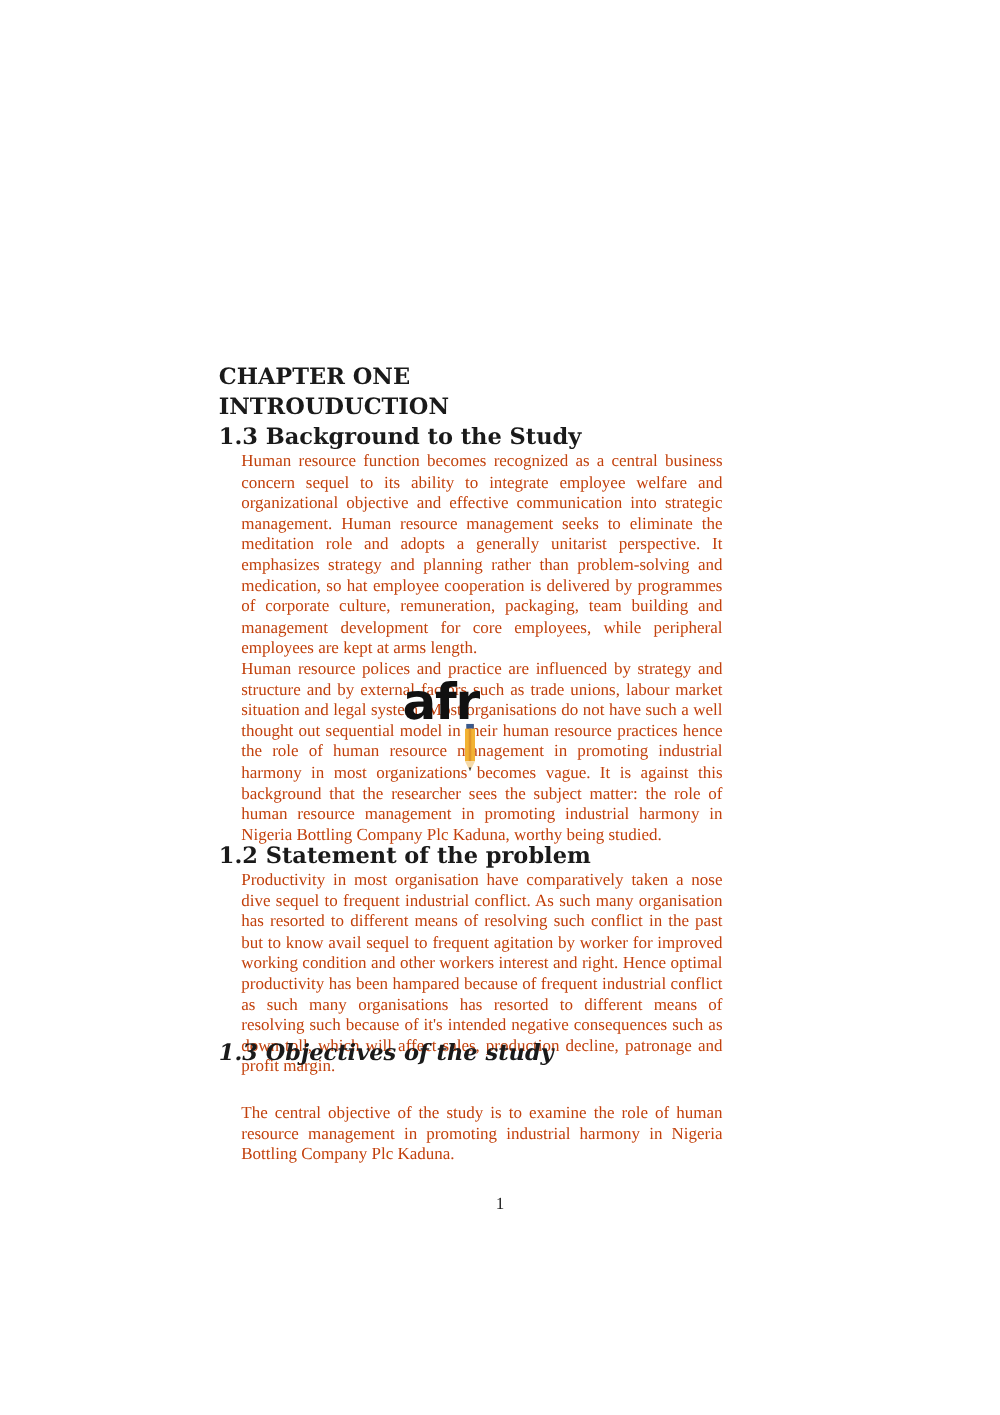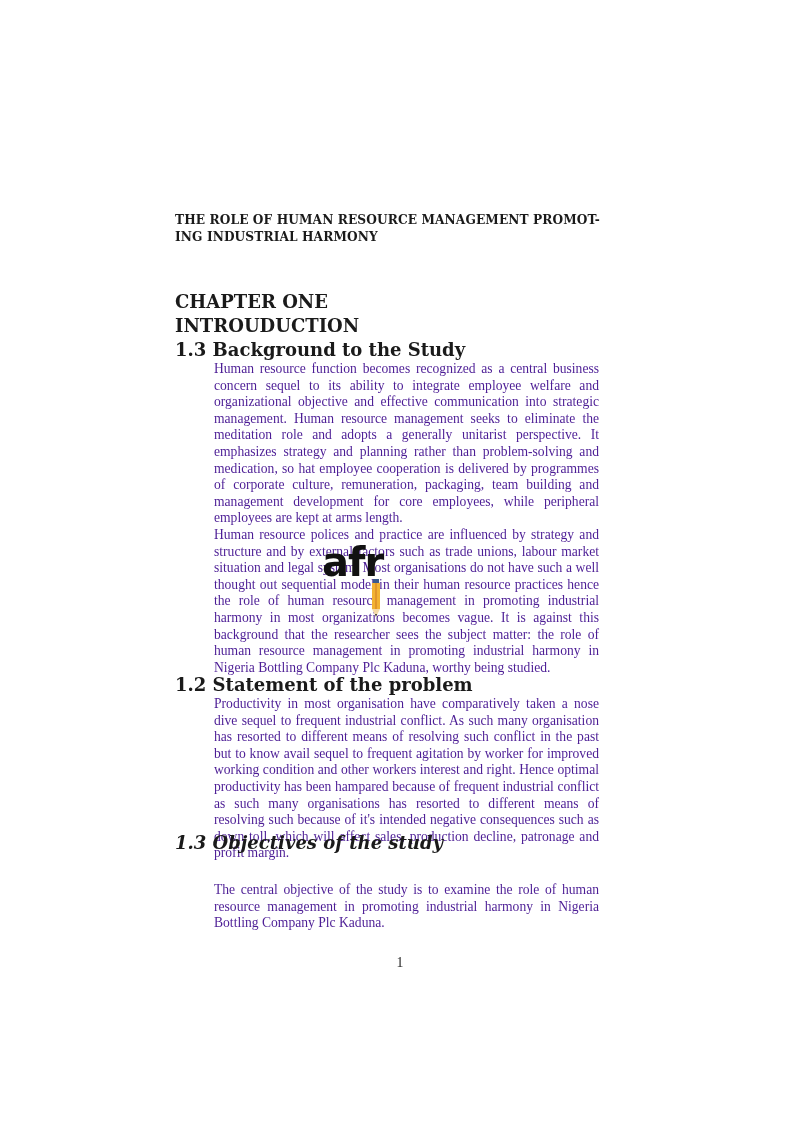--- a/index.html
+++ b/index.html
@@ -42,28 +42,28 @@
       margin: 0;
       white-space: nowrap;
     }
     .chapter { top: 291px; }
     .intro { top: 315px; }
     .sec11 { top: 339px; }
     .sec12 { top: 674px; }
     .sec13 { top: 832px; font-style: italic; }
     .para {
       position: absolute;
-      left: 214px;
+      left: 193px;
       width: 385px;
       font-family: "Liberation Serif", "DejaVu Serif", serif;
       font-size: 13.6px;
       line-height: 16.6px;
       text-align: justify;
       margin: 0;
-      color: #4c1d95;
+      color: #c2410c;
       hyphens: auto;
     }
     .p1 { top: 361px; }
     .p2 { top: 527px; }
     .p3 { top: 696px; }
     .p4 { top: 882px; }
     .page-number {
       position: absolute;
       left: 0;
       width: 800px;
@@ -97,21 +97,20 @@
       height: 38px;
       margin: 0 2px;
       top: -3px;
     }
   </style>
 </head>
 <body>
 
 <div class="page">
 
-  <h1 class="doc-title">THE ROLE OF HUMAN RESOURCE MANAGEMENT PROMOT- ING INDUSTRIAL HARMONY</h1>
 
   <h2 class="heading chapter">CHAPTER ONE</h2>
   <h2 class="heading intro">INTROUDUCTION</h2>
 
   <h3 class="heading sec11">1.3 Background to the Study</h3>
   <p class="para p1">Human resource function becomes recognized as a central business concern sequel to its ability to integrate employee welfare and organizational objective and effective communication into strategic management. Human resource management seeks to eliminate the meditation role and adopts a generally unitarist perspective. It emphasizes strategy and planning rather than problem-solving and medication, so hat employee cooperation is delivered by programmes of corporate culture, remuneration, packaging, team building and management development for core employees, while peripheral employees are kept at arms length.</p>
   <p class="para p2">Human resource polices and practice are influenced by strategy and structure and by external factors such as trade unions, labour market situation and legal system. Most organisations do not have such a well thought out sequential model in their human resource practices hence the role of human resource management in promoting industrial harmony in most organizations becomes vague. It is against this background that the researcher sees the subject matter: the role of human resource management in promoting industrial harmony in Nigeria Bottling Company Plc Kaduna, worthy being studied.</p>
 
   <h3 class="heading sec12">1.2 Statement of the problem</h3>
   <p class="para p3">Productivity in most organisation have comparatively taken a nose dive sequel to frequent industrial conflict. As such many organisation has resorted to different means of resolving such conflict in the past but to know avail sequel to frequent agitation by worker for improved working condition and other workers interest and right. Hence optimal productivity has been hampared because of frequent industrial conflict as such many organisations has resorted to different means of resolving such because of it's intended negative consequences such as down toll, which will affect sales, production decline, patronage and profit margin.</p>

